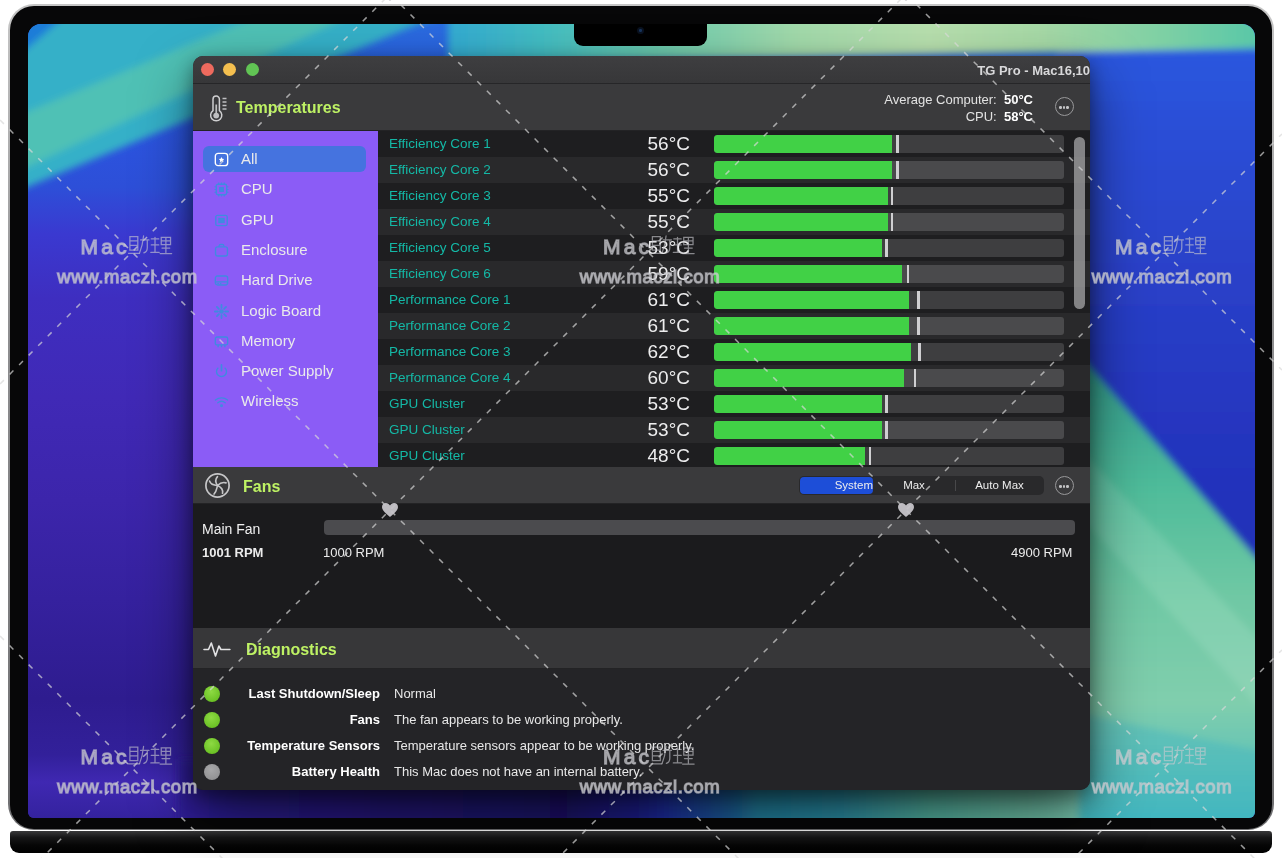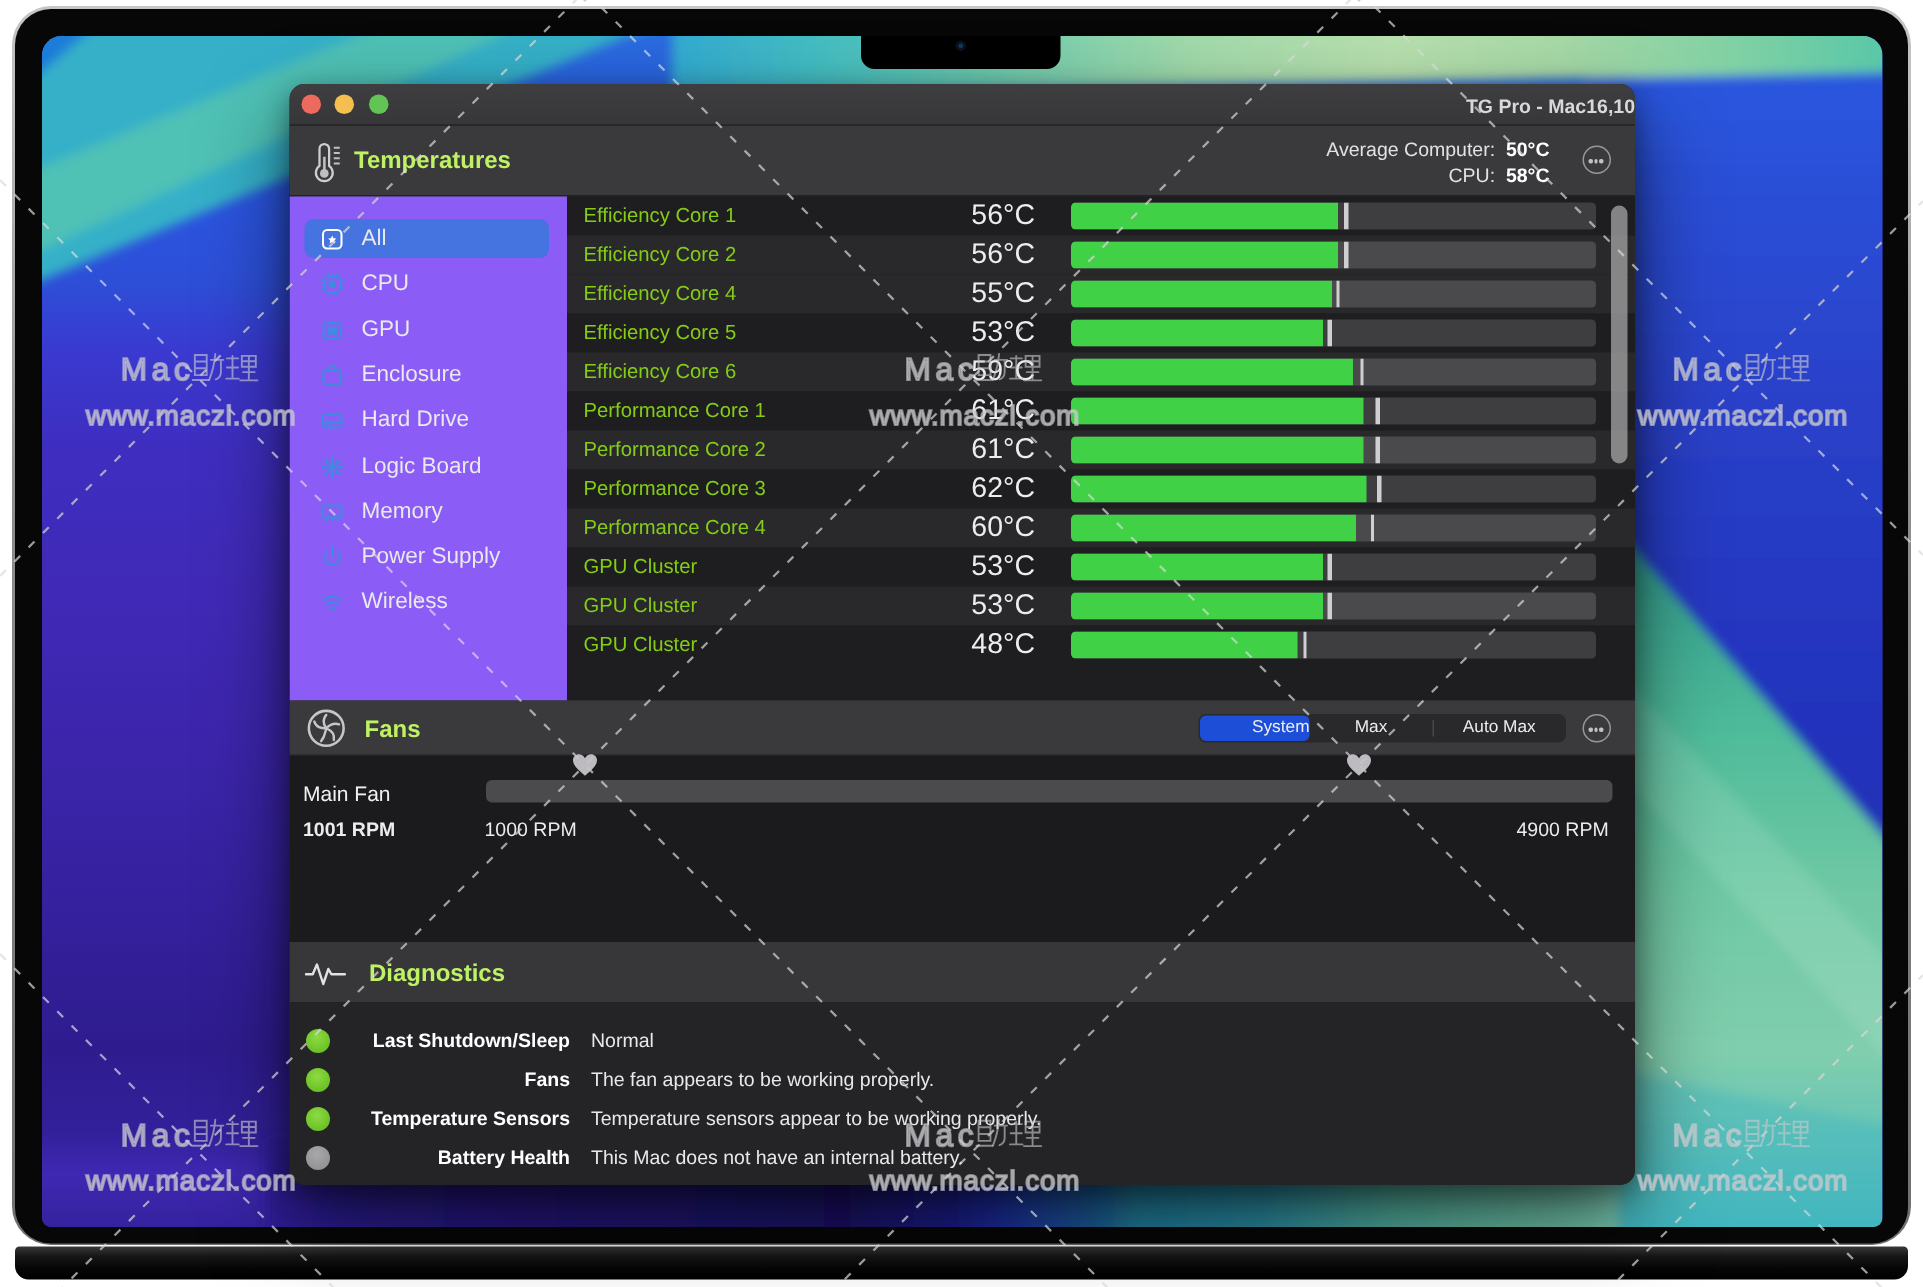--- a/index.html
+++ b/index.html
@@ -28,21 +28,21 @@
 .ell i{position:absolute;top:8px;width:2.6px;height:2.6px;border-radius:50%;background:#c2c2c4}
 
 #sbar{position:absolute;left:0;top:75px;width:185px;height:336px;background:#8b5cf6}
 #selrow{position:absolute;left:10px;top:15px;width:163px;height:26px;border-radius:6px;background:#4573df}
 .side{position:absolute;left:48px;height:20px;line-height:20px;font-size:15px;color:#e9e9eb}
 .sic{position:absolute;left:20px;width:17px;height:17px}
 
 #tbl{position:absolute;left:185px;top:75px;width:712px;height:336px;overflow:hidden;background:#1e1e20}
 .tr{position:relative;width:712px;height:26px;background:#1e1e20}
 .tr.alt{background:#29292b}
-.tr .lab{position:absolute;left:11px;top:0;height:26px;line-height:26px;font-size:13.5px;color:#84cc16}
+.tr .lab{position:absolute;left:11px;top:0;height:26px;line-height:26px;font-size:13.5px;color:#14b8a6}
 .tr .val{position:absolute;left:222px;width:90px;top:0;height:26px;line-height:26px;font-size:19px;color:#ededee;text-align:right}
 .tr .bar{position:absolute;left:335.5px;top:4px;width:350px;height:18px;border-radius:3px;background:#3e3e40;overflow:hidden}
 .tr.alt .bar{background:#4a4a4c}
 .tr .bar i{position:absolute;left:0;top:0;height:18px;background:#41d146;border-radius:3px 0 0 3px;display:block}
 .tr .bar b{position:absolute;top:0;width:2.5px;height:18px;background:#cfcfd1;display:block}
 #sbv{position:absolute;left:881px;top:81px;width:11px;height:172px;border-radius:5.5px;background:rgba(165,165,167,.75)}
 
 #fhead{top:411px;height:37px}
 #fbody{position:absolute;left:0;top:448px;width:897px;height:124px;background:#1b1b1d}
 #seg{position:absolute;left:606px;top:9px;width:245px;height:19px;border-radius:5px;background:#29292b;font-size:11.5px;color:#ededed}
@@ -228,20 +228,28 @@
           </div>
         </div>
 <div class="tr alt">
           <span class="lab">Efficiency Core 2</span>
           <span class="val">56°C</span>
           <div class="bar">
             <i style="width:178.5px"></i>
             <b style="left:182.5px"></b>
           </div>
         </div>
+<div class="tr">
+          <span class="lab">Efficiency Core 3</span>
+          <span class="val">55°C</span>
+          <div class="bar">
+            <i style="width:174.5px"></i>
+            <b style="left:177px"></b>
+          </div>
+        </div>
 <div class="tr alt">
           <span class="lab">Efficiency Core 4</span>
           <span class="val">55°C</span>
           <div class="bar">
             <i style="width:174.5px"></i>
             <b style="left:177px"></b>
           </div>
         </div>
 <div class="tr">
           <span class="lab">Efficiency Core 5</span>

